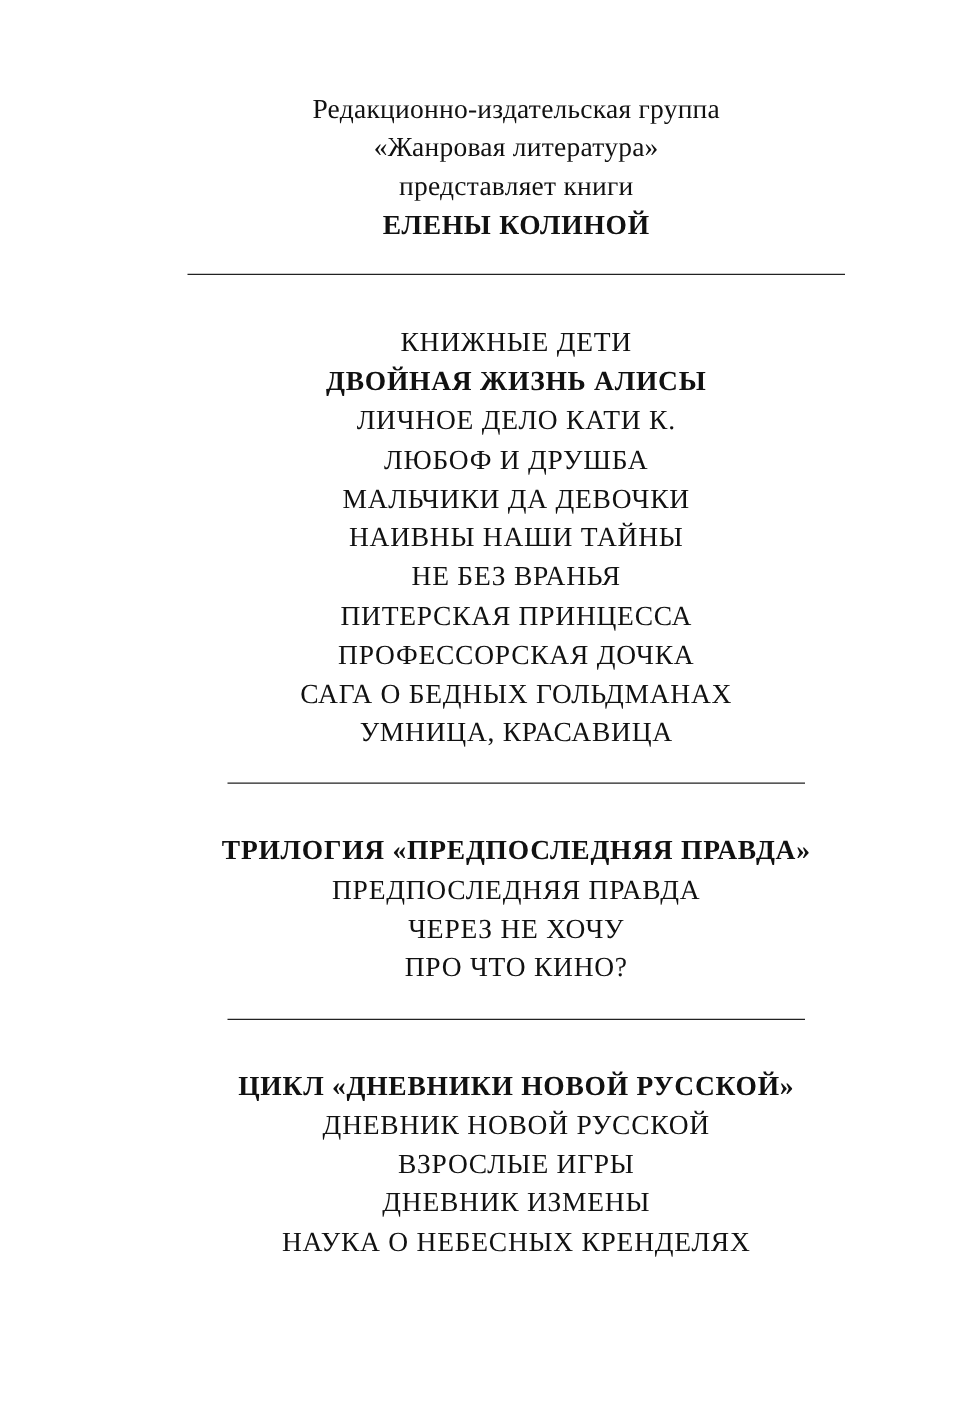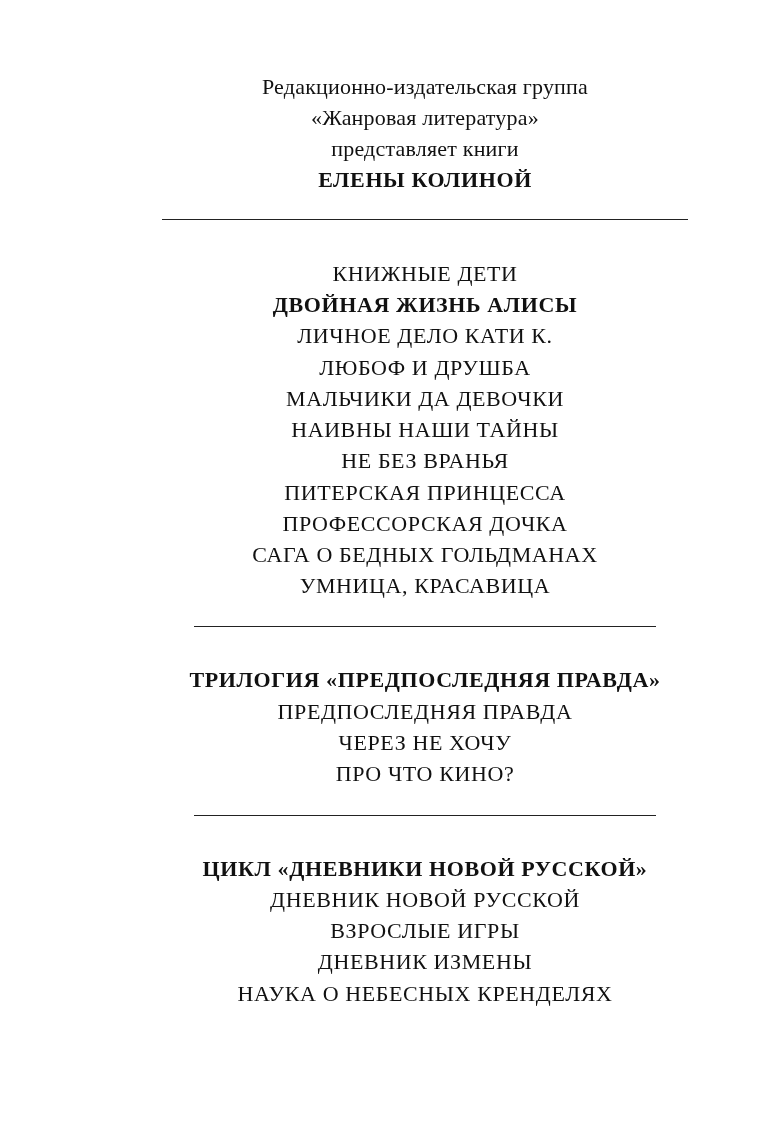--- a/index.html
+++ b/index.html
@@ -1,18 +1,18 @@
 <!DOCTYPE html>
 <html><head>
 <meta charset="utf-8">
 <style>
   html, body { margin: 0; padding: 0; background: #ffffff; }
   body { width: 768px; height: 1123px; position: relative; overflow: hidden;
          font-family: "Liberation Serif", "DejaVu Serif", serif; color: #111; }
-  .page { position: absolute; left: 12px; top: 0; width: 718px; height: 1123px; }
+  .page { position: absolute; left: 0; top: 0; width: 718px; height: 1123px; }
   .line { position: absolute; left: 0; width: 826px; text-align: center;
           font-size: 22px; line-height: 31px; white-space: nowrap; letter-spacing: 0.2px; }
   .caps { letter-spacing: 0.6px; }
   .bold { font-weight: bold; }
   .rule { position: absolute; height: 0; border-top: 1.2px solid #222; }
 </style>
 </head>
 <body>
 
 <div class="page">

